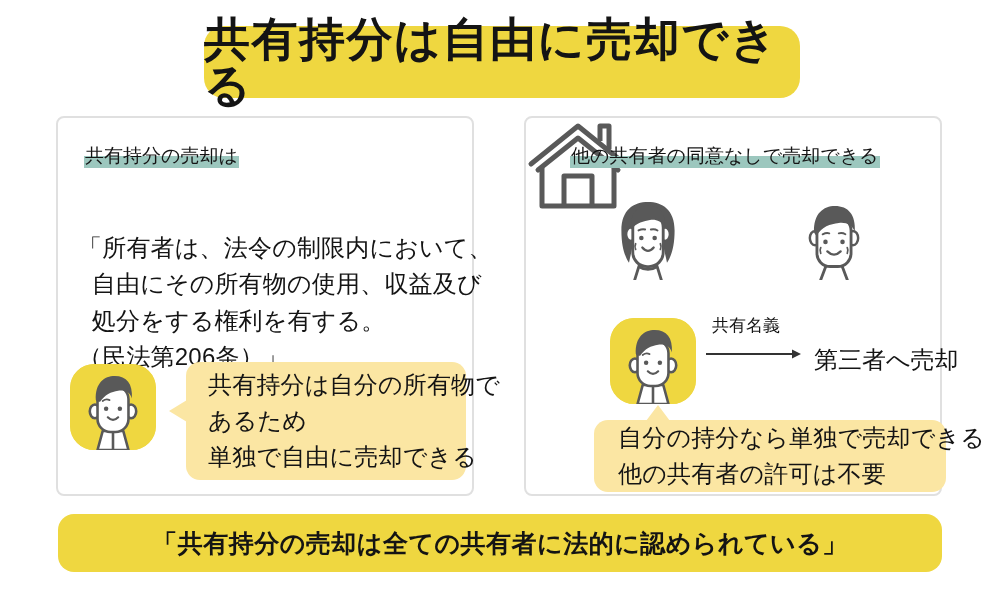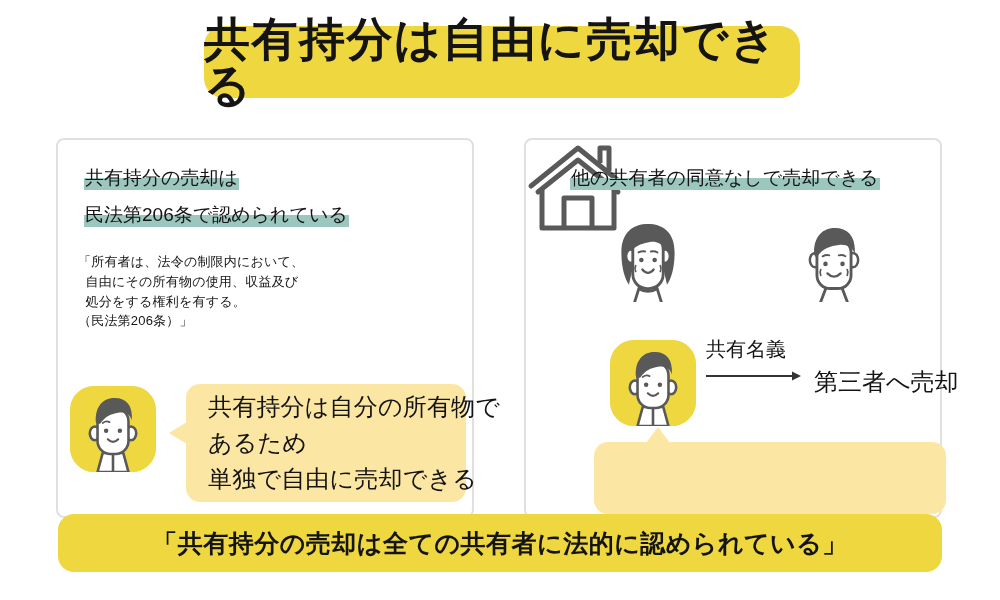--- a/index.html
+++ b/index.html
@@ -42,21 +42,20 @@
     line-height: 1;
   }
 
   
   .card {
     position: absolute;
     background: #ffffff;
     border: 2px solid #E0E0E0;
     border-radius: 8px;
     box-sizing: border-box;
-    margin-top: 22px;
   }
   .card-left {
     left: 56px;
     top: 116px;
     width: 418px;
     height: 380px;
   }
   .card-right {
     left: 524px;
     top: 116px;
@@ -79,21 +78,21 @@
   }
   .l-hl1 { left: 26px; top: 28px; }
   .l-hl2 { left: 26px; top: 65px; }
   .r-hl1 { left: 44px; top: 28px; }
 
   
   .quote-block {
     position: absolute;
     left: 20px;
     top: 112px;
-    font-size: 13px;
+    font-size: 24px;
     line-height: 1.52;
     color: #141414;
     white-space: pre;
     letter-spacing: 0.2px;
   }
 
   
   .avatar {
     position: absolute;
     background: #EFD740;
@@ -158,21 +157,21 @@
     position: absolute;
   }
   .fig-person svg { display: block; }
   .fig-house { left: 692px; top: 224px; width: 104px; height: 92px; }
   .house-label {
     position: absolute;
     left: 692px;
     top: 312px;
     width: 104px;
     text-align: center;
-    font-size: 20px;
+    font-size: 17px;
     color: #141414;
     white-space: nowrap;
   }
   .sell-arrow {
     position: absolute;
     left: 704px;
     top: 344px;
     width: 96px;
     height: 12px;
   }
@@ -214,23 +213,20 @@
   <div class="title-banner">
     <div class="title-text">共有持分は自由に売却できる</div>
   </div>
 
   <div class="card card-left">
 
     <div class="hl-line l-hl1">
       <span class="hl">共有持分の売却は</span>
     </div>
 
-    <div class="hl-line l-hl2">
-      <span class="hl">民法第206条で認められている</span>
-    </div>
 
     <div class="quote-block">「所有者は、法令の制限内において、
   自由にその所有物の使用、収益及び
   処分をする権利を有する。
 （民法第206条）」</div>
 
     <div class="avatar avatar-left" style="left:12px; top:246px;">
       <svg viewBox="0 0 100 100">
         <rect x="0" y="0" width="100" height="100" rx="28" fill="#EFD740"></rect>
 
@@ -356,20 +352,22 @@
       <svg viewBox="0 0 96 12" width="96" height="12">
         <line x1="0" y1="6" x2="86" y2="6" stroke="#333333" stroke-width="2"></line>
         <path d="M86 1.5 L95 6 L86 10.5 Z" fill="#333333"></path>
       </svg>
     </div>
 
     <div class="sell-label" style="left:288px; top:226px;">第三者へ売却</div>
 
     <div class="bubble bubble-right" style="left:68px; top:302px; width:352px; height:72px;">
       <div class="tail"></div>
+      <div class="bubble-text">自分の持分なら単独で売却できる
+他の共有者の許可は不要</div>
     </div>
   </div>
 
   <div class="bottom-banner">
     <div class="bottom-text">「共有持分の売却は全ての共有者に法的に認められている」</div>
   </div>
 
 </div>
 
 </body></html>

